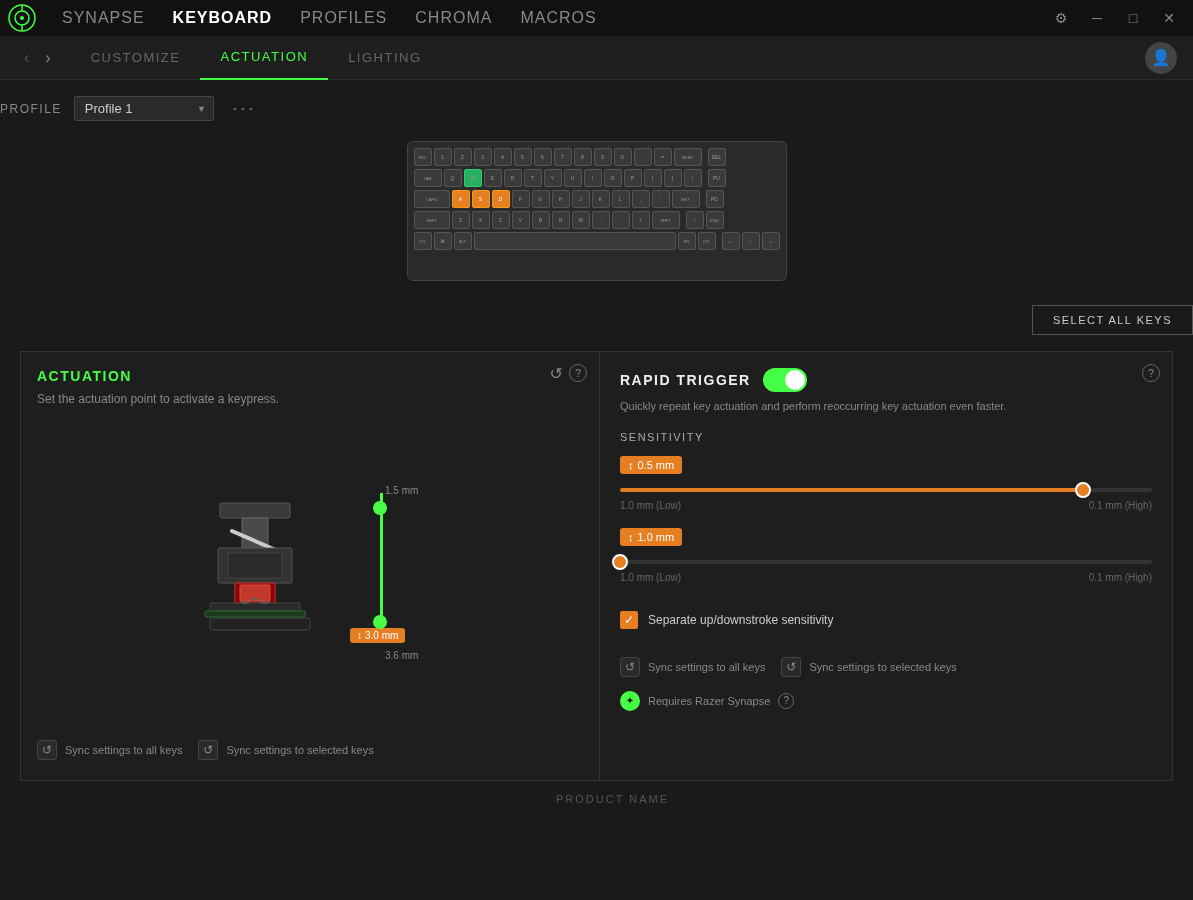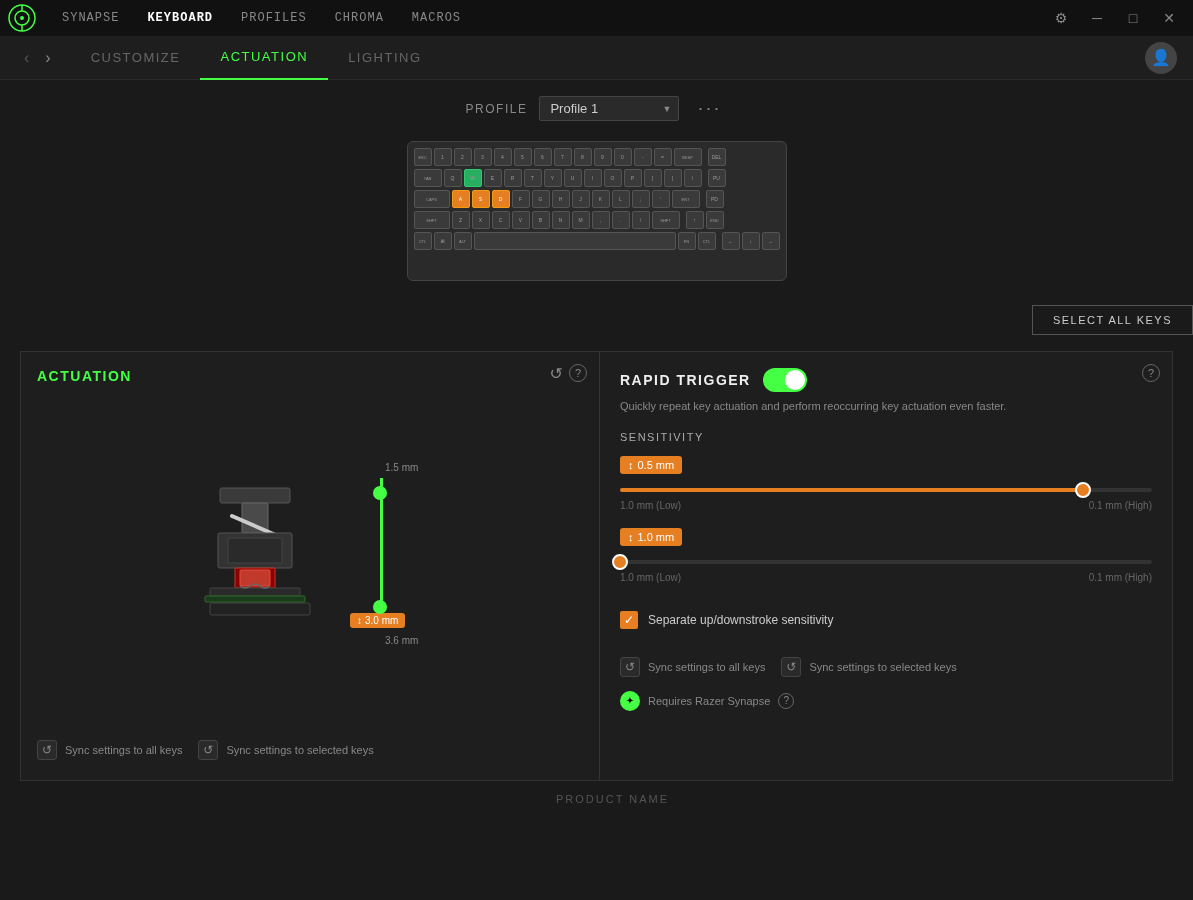--- a/index.html
+++ b/index.html
@@ -20,30 +20,29 @@
       background: #111;
       height: 36px;
       padding: 0 8px;
     }
     #app-logo {
       width: 28px;
       height: 28px;
       margin-right: 12px;
     }
     .nav-item {
-      font-size: 12px;
+      font-size: 16px;
       letter-spacing: 1px;
       color: #888;
       padding: 16px 14px;
       height: 36px;
       display: flex;
       align-items: center;
       cursor: pointer;
       text-transform: uppercase;
-      font-family: Liberation Mono, monospace;
     }
     .nav-item.active { color: #fff; font-weight: bold; }
     .title-bar-spacer { flex: 1; }
     .window-controls { display: flex; gap: 4px; }
     .win-btn {
       width: 32px; height: 28px;
       background: transparent;
       border: none;
       color: #888;
       font-size: 14px;
@@ -91,21 +90,20 @@
       cursor: pointer;
       color: #aaa;
       font-size: 16px;
       margin-left: auto;
     }
 
     
     #profile-bar {
       display: flex;
       align-items: center;
-      justify-content: center;
       gap: 12px;
       padding: 16px 0 10px;
     }
     .profile-label {
       font-size: 12px;
       letter-spacing: 1.5px;
       color: #888;
       text-transform: uppercase;
     }
     .profile-select {
@@ -678,20 +676,21 @@
 <div id="action-buttons">
   <button class="action-btn">SELECT ALL KEYS</button>
 </div>
 
 <div id="bottom-panels">
 
   <div id="actuation-panel">
     <div class="panel-help">?</div>
     <div class="panel-reset">↺</div>
     <div class="panel-title">ACTUATION</div>
+    <div class="panel-desc">Set the actuation point to activate a keypress.</div>
 
     <div id="actuation-visual">
 
       <svg class="switch-svg" viewBox="0 0 130 160">
 
         <rect x="30" y="10" width="70" height="15" rx="2" fill="#3a3a3a" stroke="#555" stroke-width="1"></rect>
 
         <rect x="52" y="25" width="26" height="30" rx="1" fill="#4a4a4a" stroke="#666" stroke-width="1"></rect>
 
         <line x1="42" y1="38" x2="88" y2="58" stroke="#ccc" stroke-width="4" stroke-linecap="round"></line>
@@ -707,21 +706,21 @@
 
         <rect x="15" y="118" width="100" height="6" rx="1" fill="#1a3a1a" stroke="#2d6a2d" stroke-width="1"></rect>
 
         <path d="M50,108 Q55,112 60,108 Q65,104 70,108 Q75,112 80,108" stroke="#666" stroke-width="1.5" fill="none"></path>
 
         <rect x="20" y="125" width="100" height="12" rx="2" fill="#222" stroke="#444" stroke-width="1"></rect>
       </svg>
 
       <div id="scale-visual">
 
-        <div class="scale-text" style="top:4px; left:35px;">1.5 mm</div>
+        <div class="scale-text" style="top:12px; left:35px;">1.5 mm</div>
 
         <div class="scale-line-vert"></div>
 
         <div class="scale-dot" style="top: 28px;"></div>
 
         <div class="scale-badge" style="bottom: 30px; left: 0;">
           <div class="badge-orange">
             <span style="font-size:10px">↕</span>
             <span>3.0 mm</span>
           </div>

